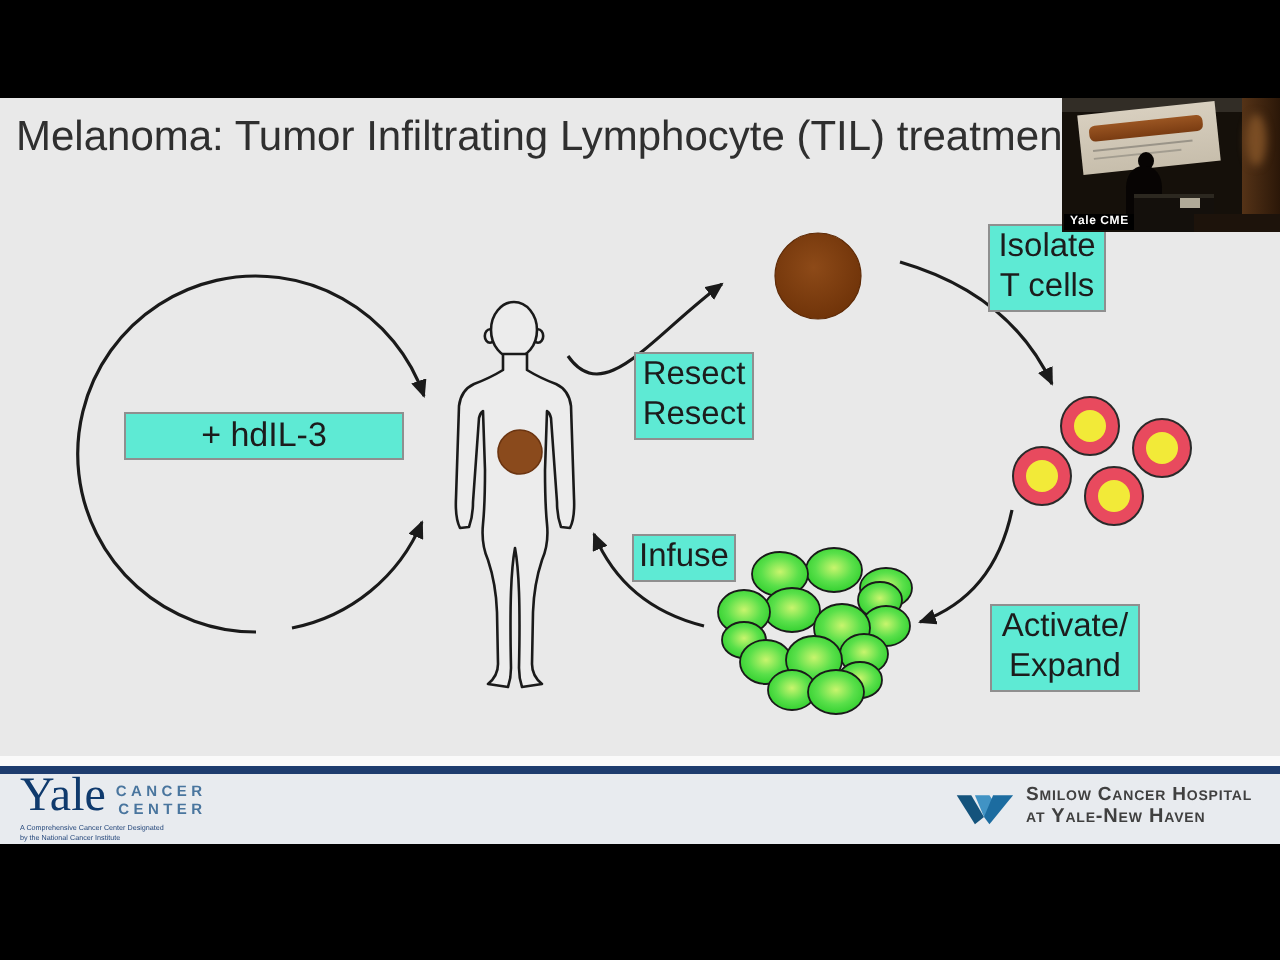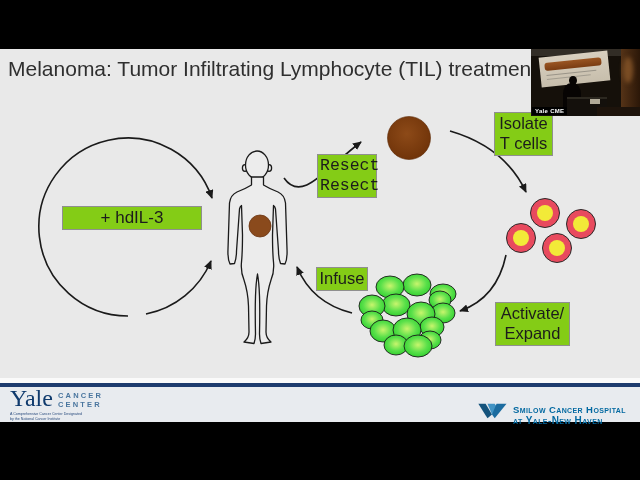--- a/index.html
+++ b/index.html
@@ -2,25 +2,25 @@
 <html><head>
 <meta charset="utf-8">
 <style>
   html,body{margin:0;padding:0;background:#000;}
   .stage{position:relative;width:640px;height:480px;background:#000;overflow:hidden;
          font-family:"Liberation Sans",sans-serif;}
   .slide{position:absolute;left:0;top:49px;width:640px;height:329px;background:#e9e9e9;z-index:1;}
   .slide-title{position:absolute;left:8px;top:57px;width:700px;font-size:21px;color:#2f2f2f;
          white-space:nowrap;z-index:3;}
   svg.diagram{position:absolute;left:0;top:0;width:640px;height:480px;z-index:4;pointer-events:none;}
-  .lbox{position:absolute;z-index:5;background:#84cc16;border:1px solid #8f8f8f;color:#1c1c1c;
+  .lbox{position:absolute;z-index:5;background:#5eead4;border:1px solid #8f8f8f;color:#1c1c1c;
         font-size:16.5px;line-height:1.2;text-align:center;padding:1px 2px;}
   .lbox div{white-space:nowrap;}
   #box-lympho{left:62px;top:206px;width:134px;font-size:17px;}
-  #box-resect{left:317px;top:154px;width:54px;font-family:Liberation Mono, monospace;}
+  #box-resect{left:317px;top:176px;width:54px;}
   #box-infuse{left:316px;top:267px;width:46px;}
   #box-isolate{left:494px;top:112px;width:53px;}
   #box-activate{left:495px;top:302px;width:69px;}
   
   .webcam{position:absolute;left:531px;top:49px;width:109px;height:67px;background:#15100a;
           overflow:hidden;z-index:9;}
   .webcam div{position:absolute;}
   .wc-ceiling{left:0;top:0;width:92px;height:7px;background:#322d26;}
   .wc-screen{left:9px;top:5px;width:69px;height:30px;background:linear-gradient(#d8cfbf,#c7beac);
              transform:rotate(-6deg);}
@@ -34,27 +34,27 @@
   .wc-podium{left:36px;top:48px;width:40px;height:19px;background:#14100c;border-top:2px solid #2c2820;}
   .wc-laptop{left:59px;top:50px;width:10px;height:5px;background:#cdc6b2;opacity:.85;}
   .wc-chairs{left:66px;top:58px;width:43px;height:9px;background:#1d130b;}
   .wc-wm{left:1px;bottom:1px;background:#000;color:#fff;font-size:6px;font-weight:bold;
          padding:1px 3px;letter-spacing:.3px;}
   
   .strip-white{position:absolute;left:0;top:378px;width:640px;height:5px;background:#fafafa;z-index:6;}
   .strip-navy{position:absolute;left:0;top:383px;width:640px;height:4px;background:#1e3c6e;z-index:6;}
   .footer-band{position:absolute;left:0;top:387px;width:640px;height:35px;background:#e8ebef;z-index:6;}
   .ycc{position:absolute;left:10px;top:1px;}
-  .yale-row{display:flex;align-items:flex-start;}
+  .yale-row{display:flex;align-items:flex-start;text-align:right;}
   .yale-name{font-family:"Liberation Serif",serif;font-size:24px;line-height:.9;color:#0f3a6d;}
   .yale-dept{margin-left:5px;padding-top:4px;font-size:7.5px;letter-spacing:2.2px;line-height:1.15;
              color:#49759e;font-weight:bold;}
   .yale-tag{margin-top:2px;font-size:3.6px;line-height:1.4;color:#27497c;}
   .smilow{position:absolute;right:14px;top:5px;display:flex;align-items:center;gap:5px;}
-  .smilow-text{color:#0369a1;font-variant:small-caps;line-height:1.2;margin-top:12px;}
+  .smilow-text{color:#404040;font-variant:small-caps;line-height:1.2;}
   .smilow-l1{font-size:9.5px;letter-spacing:.4px;font-weight:bold;}
   .smilow-l2{font-size:10px;letter-spacing:.4px;font-weight:bold;}
 </style>
 </head>
 <body>
 
 <div class="stage">
 
   <div class="slide" style="background: rgb(233, 233, 233);"></div>
 

